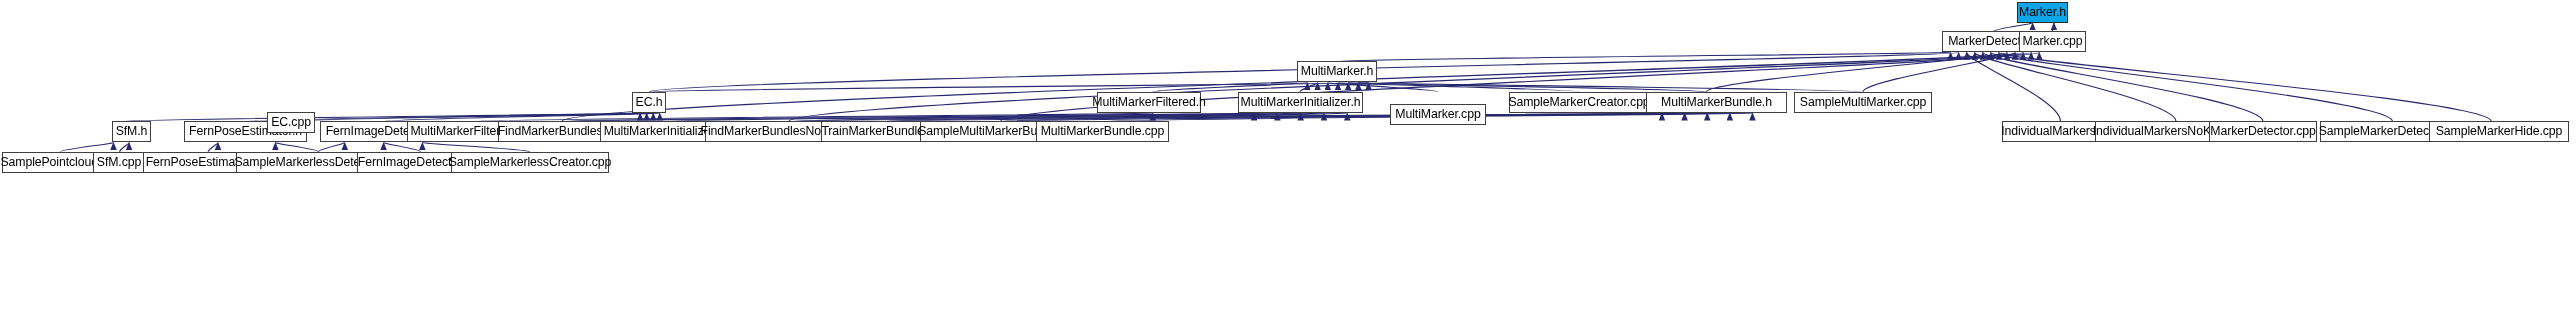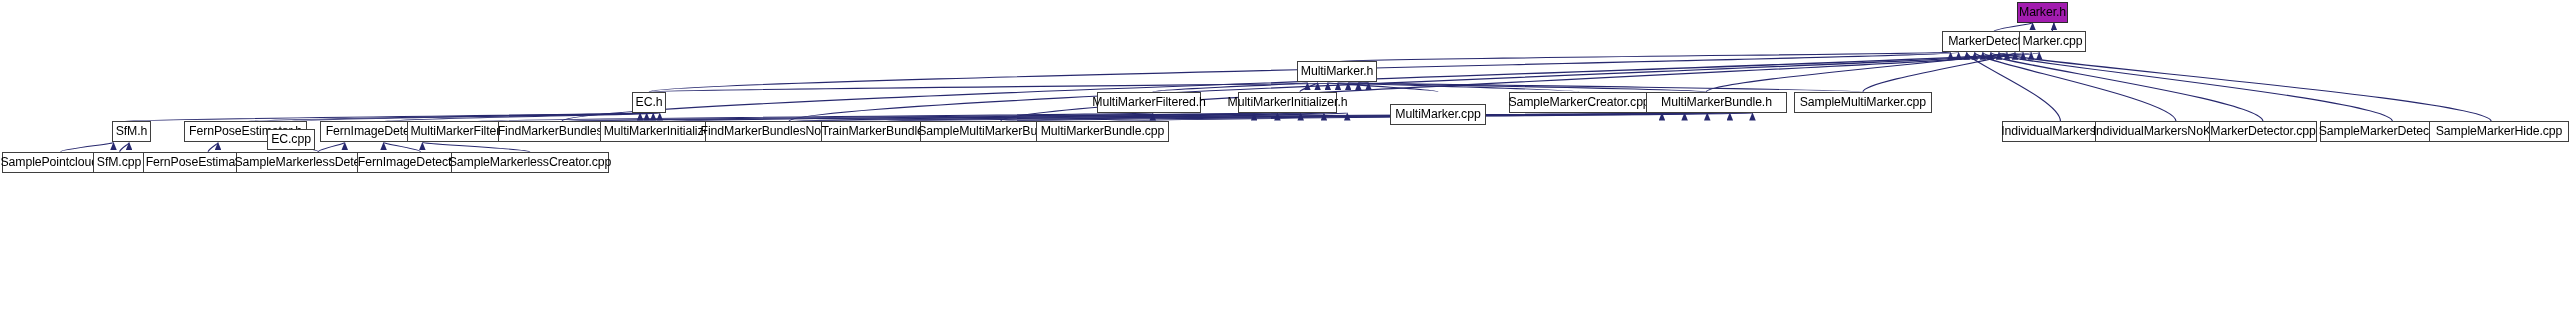--- a/index.html
+++ b/index.html
@@ -32,21 +32,21 @@
     font-size: 12.3px;
     line-height: 1;
     display: flex;
     align-items: center;
     justify-content: center;
     white-space: nowrap;
     height: 21px;
     letter-spacing: -0.1px;
   }
   .node.root {
-    background: #a21caf;
+    background: #0ea5e9;
     border: 0.8px solid #2a2a2a;
   }
   .node .lbl {
     display: block;
     padding: 0 4.9px;
   }
 </style>
 </head>
 <body>
 
@@ -130,42 +130,42 @@
       </div>
       <div class="node" style="left: 2429px; top: 121px; width: 140px;">
         <span class="lbl">SampleMarkerHide.cpp</span>
       </div>
       <div class="node" style="left: 632px; top: 92px; width: 34px; align-items: center;">
         <span class="lbl">EC.h</span>
       </div>
       <div class="node" style="left: 1097px; top: 92px; width: 104px;">
         <span class="lbl">MultiMarkerFiltered.h</span>
       </div>
-      <div class="node" style="left: 1238px; top: 92px; width: 99px;">
+      <div class="node" style="left: 1238px; top: 92px; width: 125px;">
         <span class="lbl">MultiMarkerInitializer.h</span>
       </div>
       <div class="node" style="left: 1390px; top: 92px; width: 96px; margin-top: 12px;">
         <span class="lbl">MultiMarker.cpp</span>
       </div>
       <div class="node" style="left: 1509px; top: 92px; width: 140px;">
         <span class="lbl">SampleMarkerCreator.cpp</span>
       </div>
       <div class="node" style="left: 1646px; top: 92px; width: 141px;">
         <span class="lbl">MultiMarkerBundle.h</span>
       </div>
-      <div class="node" style="left: 1794px; top: 92px; width: 138px; justify-content: flex-end;">
+      <div class="node" style="left: 1794px; top: 92px; width: 138px;">
         <span class="lbl">SampleMultiMarker.cpp</span>
       </div>
       <div class="node" style="left: 112px; top: 121px; width: 39px;">
         <span class="lbl">SfM.h</span>
       </div>
       <div class="node" style="left: 184px; top: 121px; width: 123px;">
         <span class="lbl">FernPoseEstimator.h</span>
       </div>
-      <div class="node" style="left: 267px; top: 129px; width: 48px;">
+      <div class="node" style="left: 267px; top: 112px; width: 48px;">
         <span class="lbl">EC.cpp</span>
       </div>
       <div class="node" style="left: 320px; top: 121px; width: 125px;">
         <span class="lbl">FernImageDetector.h</span>
       </div>
       <div class="node" style="left: 407px; top: 121px; width: 133px;">
         <span class="lbl">MultiMarkerFiltered.cpp</span>
       </div>
       <div class="node" style="left: 498px; top: 121px; width: 127px;">
         <span class="lbl">FindMarkerBundles.cpp</span>

